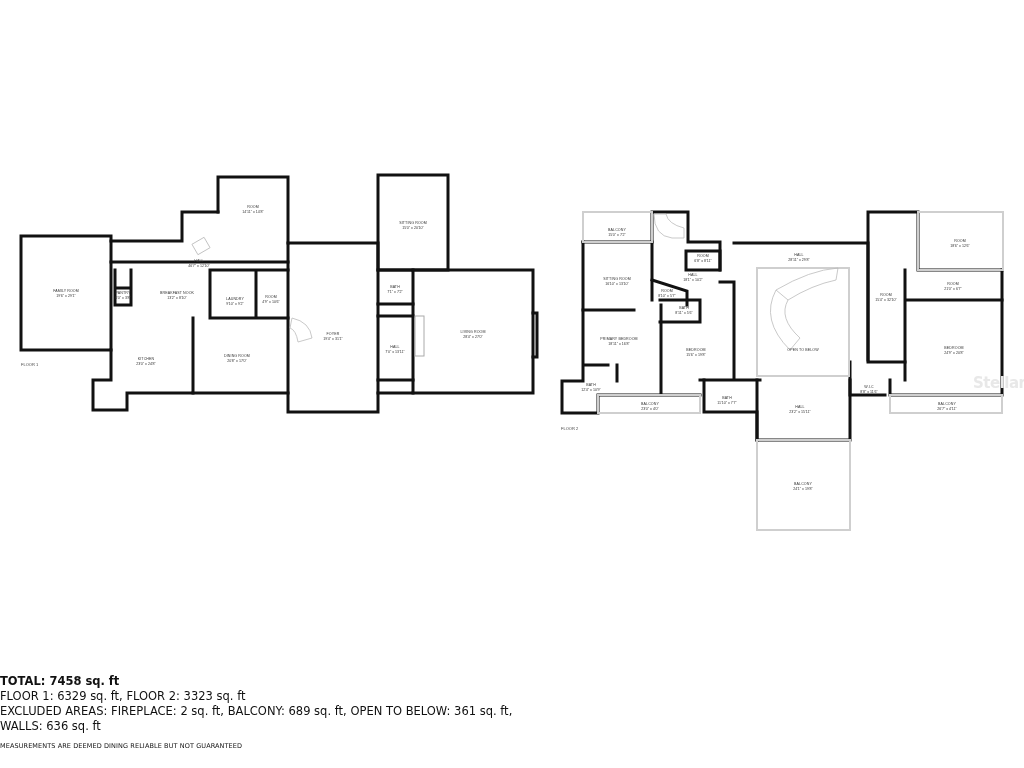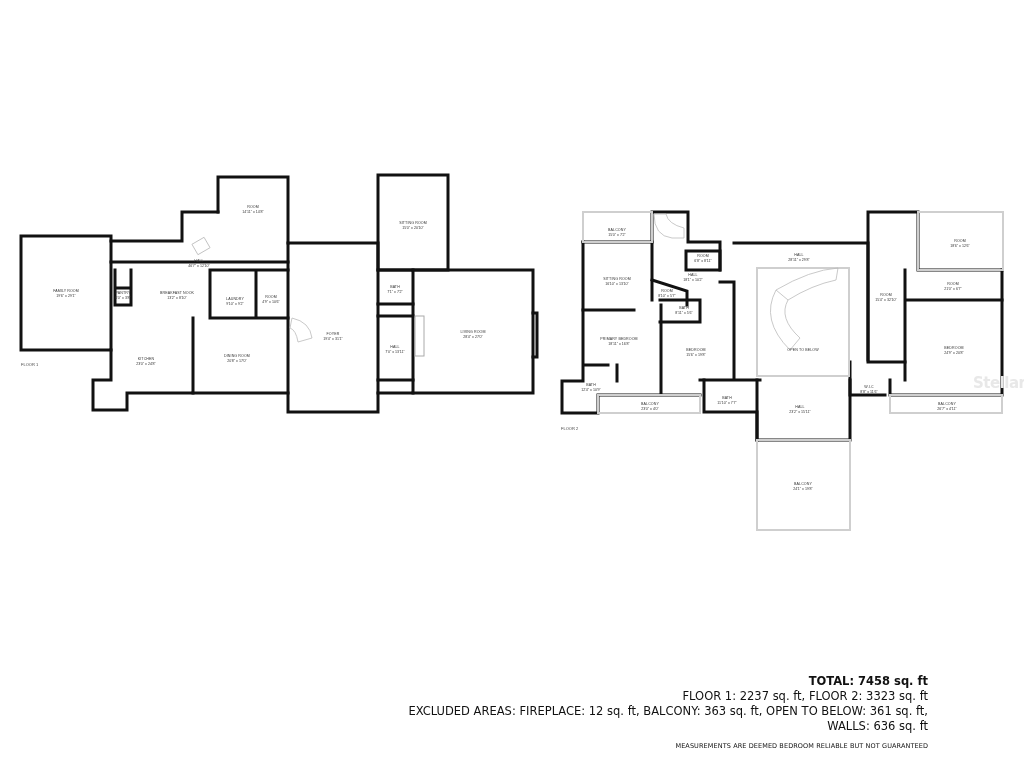--- a/index.html
+++ b/index.html
@@ -1,21 +1,21 @@
 <!DOCTYPE html>
 <html><head>
 <meta charset="utf-8">
 <style>
   html,body{margin:0;padding:0;background:#fff;}
   body{width:1024px;height:768px;position:relative;overflow:hidden;font-family:"Liberation Sans",sans-serif;color:#111;}
   #plan{position:absolute;left:0;top:0;width:1024px;height:660px;}
   .lbl{position:absolute;transform:translate(-50%,-50%);text-align:center;font-size:3.6px;line-height:5px;color:#333;white-space:nowrap;}
   .lbl .n{display:block;letter-spacing:.1px;}
   .floor-lbl{position:absolute;font-size:4px;color:#444;}
-  #summary{position:absolute;left:0;top:674px;width:928px;text-align:right;font-family:"DejaVu Sans",sans-serif;}
+  #summary{position:absolute;left:0;top:674px;width:928px;text-align:left;font-family:"DejaVu Sans",sans-serif;}
   #summary .total{font-weight:bold;font-size:11.5px;line-height:15px;}
   #summary .line{font-size:11.5px;line-height:15px;}
   #summary .disc{font-size:6.5px;margin-top:8px;letter-spacing:.1px;}
   .watermark{position:absolute;left:973px;top:374px;font-size:15px;font-weight:bold;color:#e8e8e8;font-family:"DejaVu Sans",sans-serif;letter-spacing:-0.5px;}
 </style>
 </head>
 <body>
 
 <div id="plan">
   <svg width="1024" height="660" viewBox="0 0 1024 660">
@@ -122,17 +122,17 @@
   <div class="lbl" style="left:947px;top:407px"><span class="n">BALCONY</span><span>26'7" x 4'11"</span></div>
   <div class="lbl" style="left:800px;top:410px"><span class="n">HALL</span><span>23'2" x 15'11"</span></div>
   <div class="lbl" style="left:803px;top:487px"><span class="n">BALCONY</span><span>24'1" x 19'8"</span></div>
   <div class="floor-lbl" style="left:561px;top:426px">FLOOR 2</div>
 </div>
 
 <div class="watermark">StellarMLS</div>
 
 <div id="summary">
   <div class="total">TOTAL: 7458 sq. ft</div>
-  <div class="line">FLOOR 1: 2237 sq. ft, FLOOR 2: 3323 sq. ft</div>
-  <div class="line">EXCLUDED AREAS: FIREPLACE: 12 sq. ft, BALCONY: 363 sq. ft, OPEN TO BELOW: 361 sq. ft,</div>
+  <div class="line">FLOOR 1: 6329 sq. ft, FLOOR 2: 3323 sq. ft</div>
+  <div class="line">EXCLUDED AREAS: FIREPLACE: 2 sq. ft, BALCONY: 689 sq. ft, OPEN TO BELOW: 361 sq. ft,</div>
   <div class="line">WALLS: 636 sq. ft</div>
-  <div class="disc">MEASUREMENTS ARE DEEMED BEDROOM RELIABLE BUT NOT GUARANTEED</div>
+  <div class="disc">MEASUREMENTS ARE DEEMED DINING RELIABLE BUT NOT GUARANTEED</div>
 </div>
 
 </body></html>

